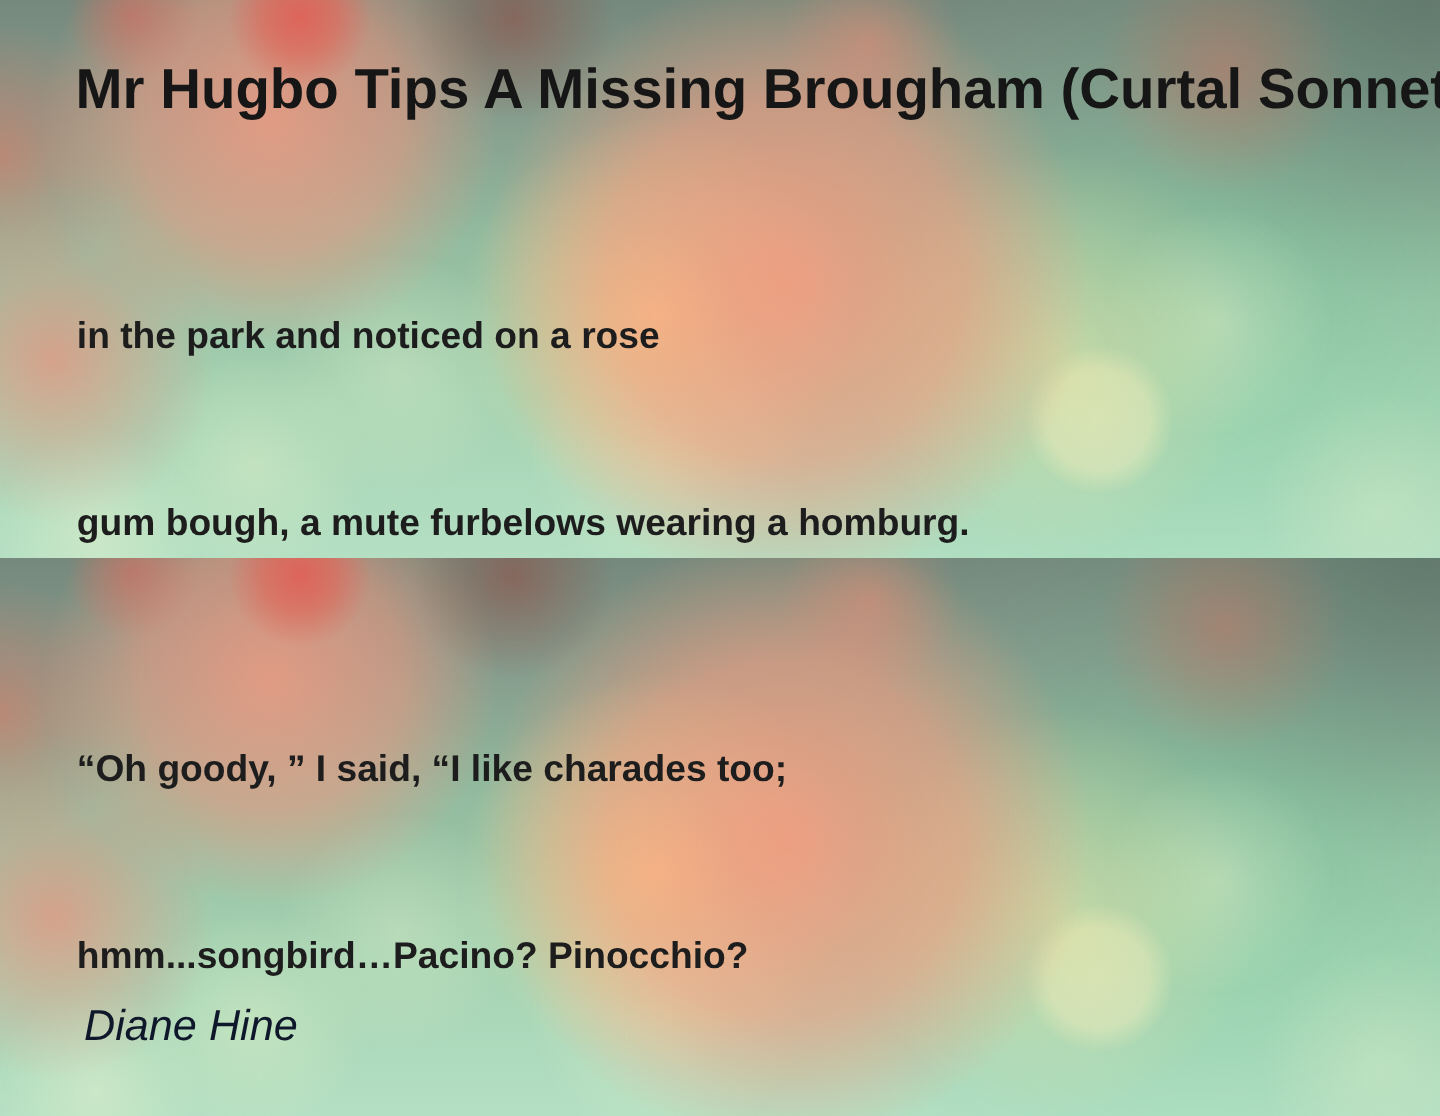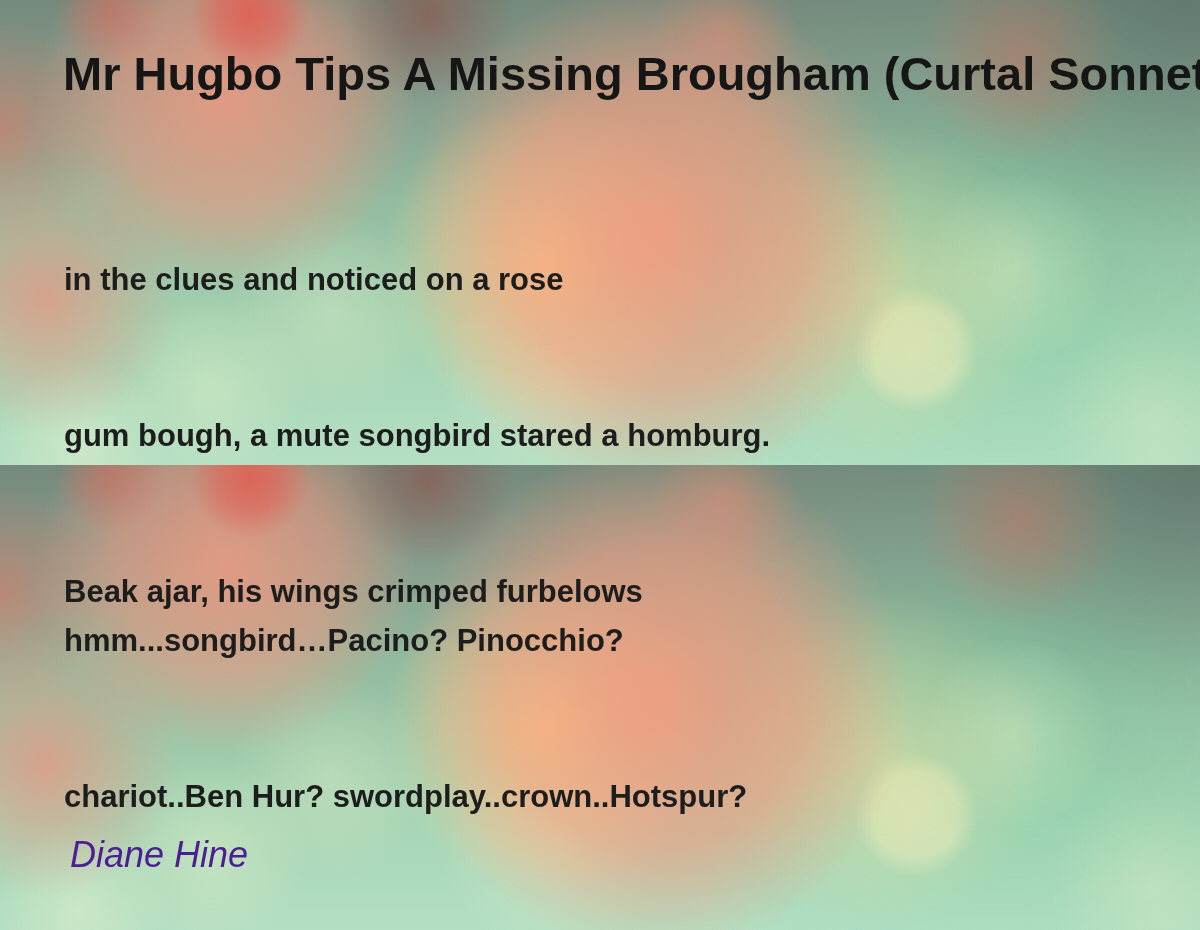--- a/index.html
+++ b/index.html
@@ -63,40 +63,40 @@
   .stanza-1 { top: 150px; }
   .stanza-2 { top: 511px; }
   .author {
     position: absolute;
     left: 70px;
     top: 833px;
     font-style: italic;
     font-weight: normal;
     font-size: 36px;
     line-height: 44px;
-    color: #4c1d95;
+    color: #0f172a;
     white-space: pre;
   }
 </style>
 </head>
 <body>
 
 <div class="canvas">
   <div class="bg"></div>
 
   <h1 class="title">Mr Hugbo Tips A Missing Brougham (Curtal Sonnet)</h1>
 
   <div class="stanza stanza-1">
-    <div class="line">in the clues and noticed on a rose</div>
-    <div class="line">gum bough, a mute songbird stared a homburg.</div>
-    <div class="line">Beak ajar, his wings crimped furbelows</div>
+    <div class="line">in the park and noticed on a rose</div>
+    <div class="line">gum bough, a mute furbelows wearing a homburg.</div>
     
   </div>
 
   <div class="stanza stanza-2">
+    <div class="line">“Oh goody, ” I said, “I like charades too;</div>
     <div class="line">hmm...songbird…Pacino? Pinocchio?</div>
     <div class="line">chariot..Ben Hur? swordplay..crown..Hotspur?</div>
     
     
   </div>
 
   <div class="author">Diane Hine</div>
 </div>
 
 </body></html>

